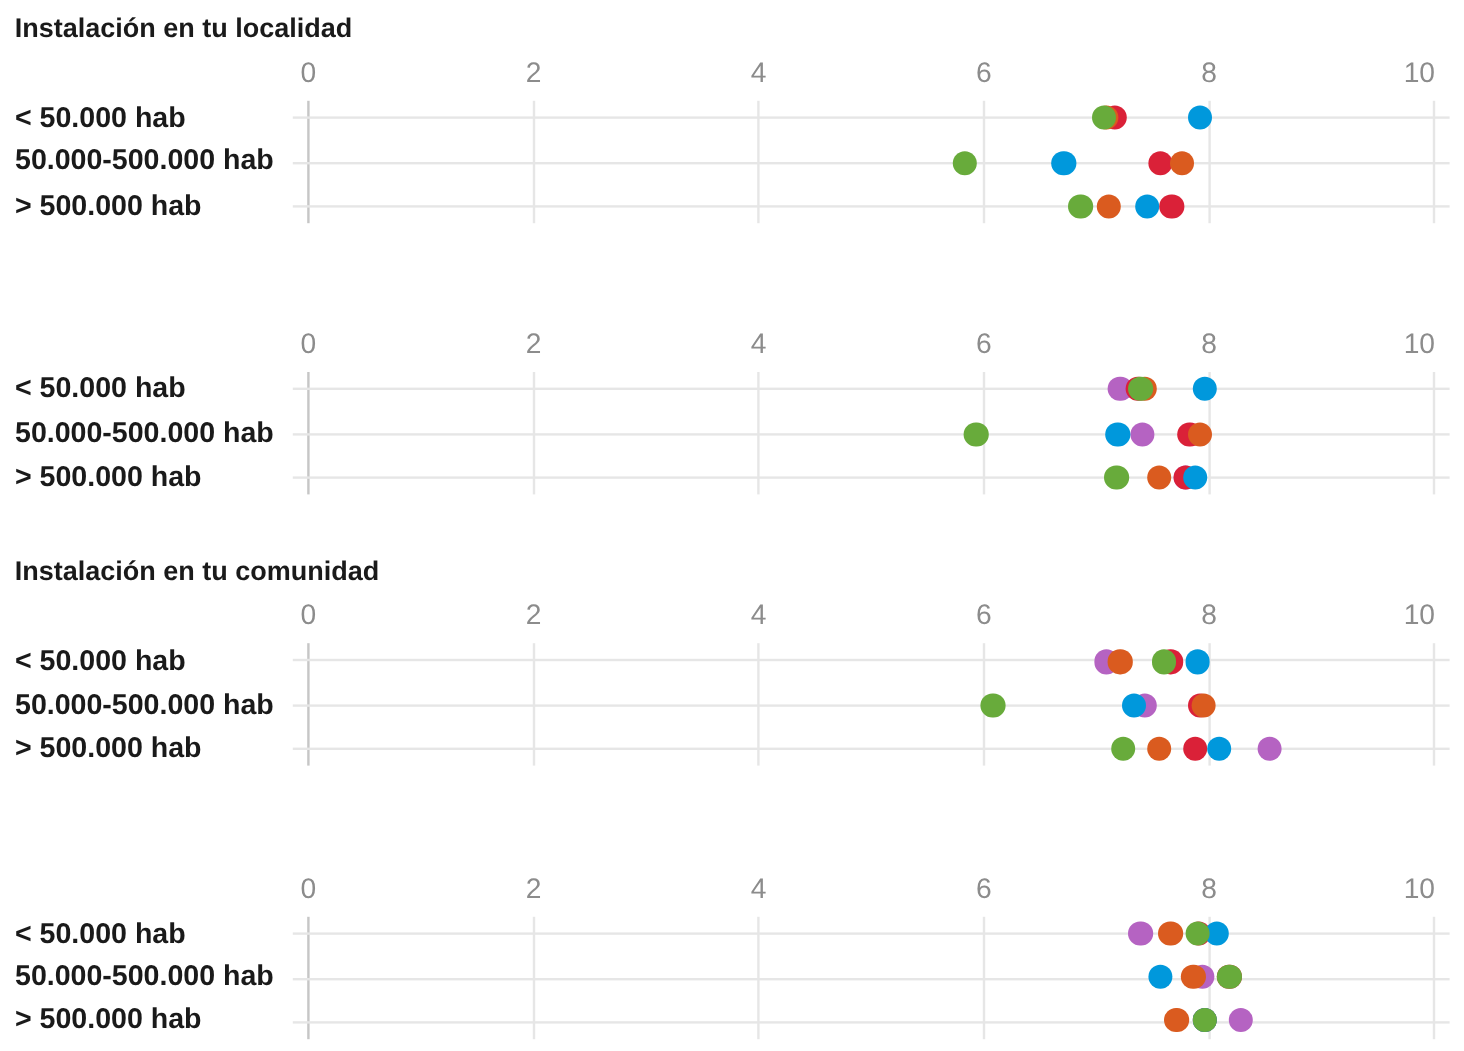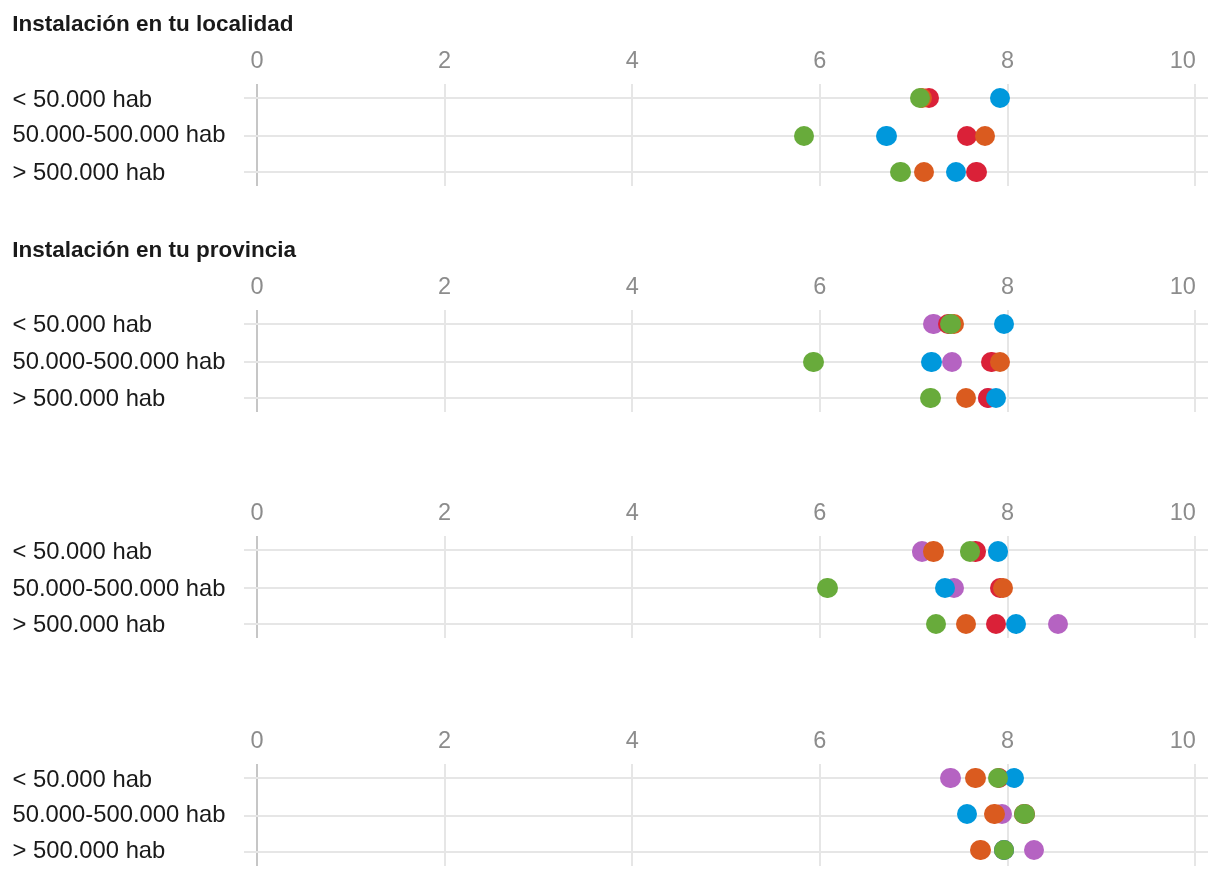--- a/index.html
+++ b/index.html
@@ -11,21 +11,21 @@
                color:#1a1a1a;line-height:26px;white-space:nowrap;
                transform:translateZ(0);}
   .x-axis{position:absolute;left:0;width:1220px;height:27px;}
   .xtick{position:absolute;width:120px;font-size:23.5px;color:#8c8c8c;
          line-height:27px;white-space:nowrap;text-align:center;
          transform:translateZ(0);}
   .gridv{position:absolute;width:2px;background:#e6e6e6;}
   .gridv.axis{background:#c6c6c6;}
   .gridh{position:absolute;height:2px;background:#e6e6e6;}
   .ylab{position:absolute;left:12.5px;font-size:23.8px;color:#1a1a1a;
-        line-height:27px;white-space:nowrap;transform:translateZ(0);}
+        line-height:27px;white-space:nowrap;transform:translateZ(0);font-weight:bold;}
   .dot{position:absolute;width:20.4px;height:20.4px;border-radius:50%;}
 </style>
 </head>
 <body>
 
 <div id="figure">
 
   <div class="panel">
     <div class="panel-title" style="top: 10.6px;">Instalación en tu localidad</div>
     <div class="x-axis" style="top: 47.2px;">
@@ -56,21 +56,20 @@
       <div class="dot" style="left: 876.332px; top: 125.6px; background: rgb(0, 152, 220);"></div>
       <div class="dot" style="left: 974.843px; top: 125.6px; background: rgb(218, 91, 31);"></div>
       <div class="dot" style="left: 793.771px; top: 125.6px; background: rgb(104, 171, 59);"></div>
       <div class="dot" style="left: 966.399px; top: 161.6px; background: rgb(218, 33, 56);"></div>
       <div class="dot" style="left: 945.759px; top: 161.6px; background: rgb(0, 152, 220);"></div>
       <div class="dot" style="left: 913.86px; top: 161.6px; background: rgb(218, 91, 31);"></div>
       <div class="dot" style="left: 890.405px; top: 161.6px; background: rgb(104, 171, 59);"></div>
     </div>
 
   <div class="panel">
-    <div class="panel-title" style="top: 236.5px;">Instalación en tu provincia</div>
     <div class="x-axis" style="top: 273.1px;">
       <div class="xtick" style="left: 197px;">0</div>
       <div class="xtick" style="left: 384.64px;">2</div>
       <div class="xtick" style="left: 572.28px;">4</div>
       <div class="xtick" style="left: 759.92px;">6</div>
       <div class="xtick" style="left: 947.56px;">8</div>
       <div class="xtick" style="left: 1122.8px;">10</div>
     </div>
     <div class="gridv axis" style="left: 256px; top: 309.9px; height: 102px;"></div>
     <div class="gridv" style="left: 443.64px; top: 309.9px; height: 102px;"></div>
@@ -95,20 +94,21 @@
       <div class="dot" style="left: 989.854px; top: 351.6px; background: rgb(218, 91, 31);"></div>
       <div class="dot" style="left: 803.153px; top: 351.6px; background: rgb(104, 171, 59);"></div>
       <div class="dot" style="left: 977.658px; top: 387.6px; background: rgb(181, 99, 194);"></div>
       <div class="dot" style="left: 977.658px; top: 387.6px; background: rgb(218, 33, 56);"></div>
       <div class="dot" style="left: 986.102px; top: 387.6px; background: rgb(0, 152, 220);"></div>
       <div class="dot" style="left: 956.079px; top: 387.6px; background: rgb(218, 91, 31);"></div>
       <div class="dot" style="left: 920.428px; top: 387.6px; background: rgb(104, 171, 59);"></div>
     </div>
 
   <div class="panel">
+    <div class="panel-title" style="top: 462.5px;">Instalación en tu comunidad</div>
     <div class="x-axis" style="top: 499.1px;">
       <div class="xtick" style="left: 197px;">0</div>
       <div class="xtick" style="left: 384.64px;">2</div>
       <div class="xtick" style="left: 572.28px;">4</div>
       <div class="xtick" style="left: 759.92px;">6</div>
       <div class="xtick" style="left: 947.56px;">8</div>
       <div class="xtick" style="left: 1122.8px;">10</div>
     </div>
     <div class="gridv axis" style="left: 256px; top: 535.9px; height: 102px;"></div>
     <div class="gridv" style="left: 443.64px; top: 535.9px; height: 102px;"></div>

